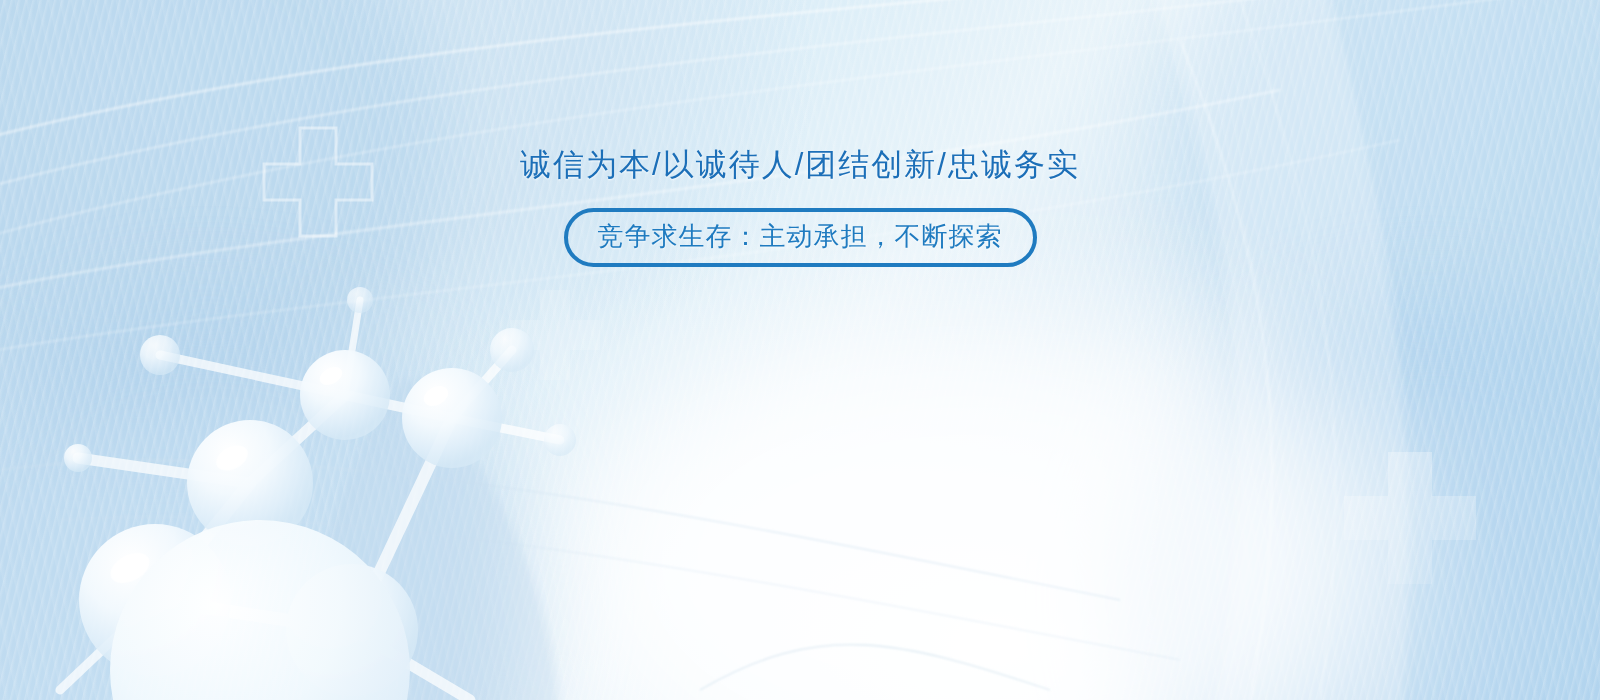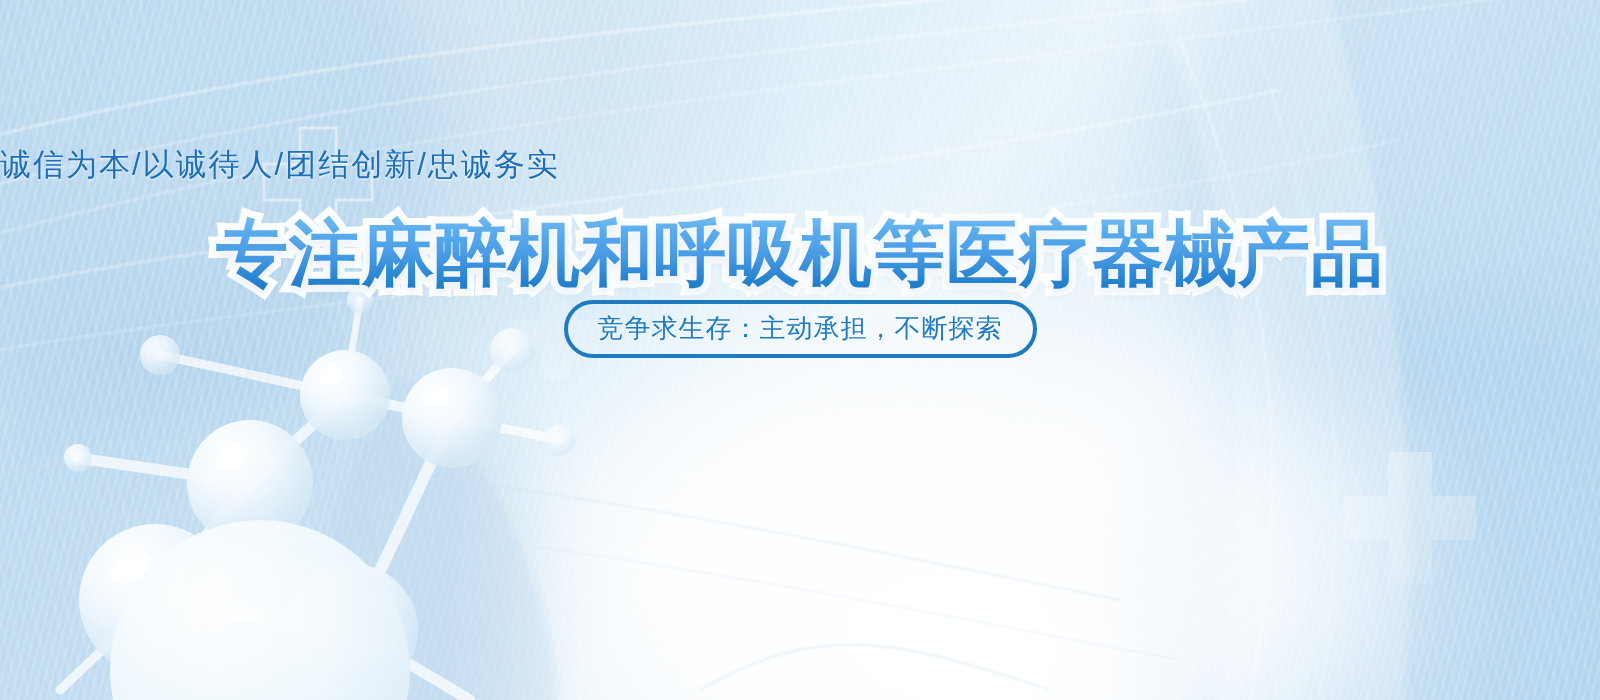--- a/index.html
+++ b/index.html
@@ -66,20 +66,21 @@
     opacity:0.95;
   }
 
   svg.bg-svg { position:absolute; inset:0; width:1600px; height:700px; pointer-events:none; }
 
   
 
   .content {
     position:absolute; inset:0;
     display:flex; flex-direction:column;
+    align-items:center;
     z-index:20;
   }
 
   .subtitle {
     margin-top:148px;
     font-size:31px;
     line-height:1.1;
     letter-spacing:2px;
     color:#1c6fb8;
     font-weight:400;
@@ -250,24 +251,20 @@
   </svg>
 
   <div class="big-sphere"></div>
 
   <div class="content">
 
     <div class="subtitle">诚信为本/以诚待人/团结创新/忠诚务实</div>
 
     <div class="headline">
 
-      <div class="headline-line line-1">
-        <span class="outline">专注麻醉机和呼吸机等医疗器械产品</span>
-        <span class="fill">专注麻醉机和呼吸机等医疗器械产品</span>
-      </div>
 
 
     </div>
 
     <div class="badge-wrap">
       <div class="badge">竞争求生存：主动承担，不断探索</div>
     </div>
 
   </div>
 </div>

